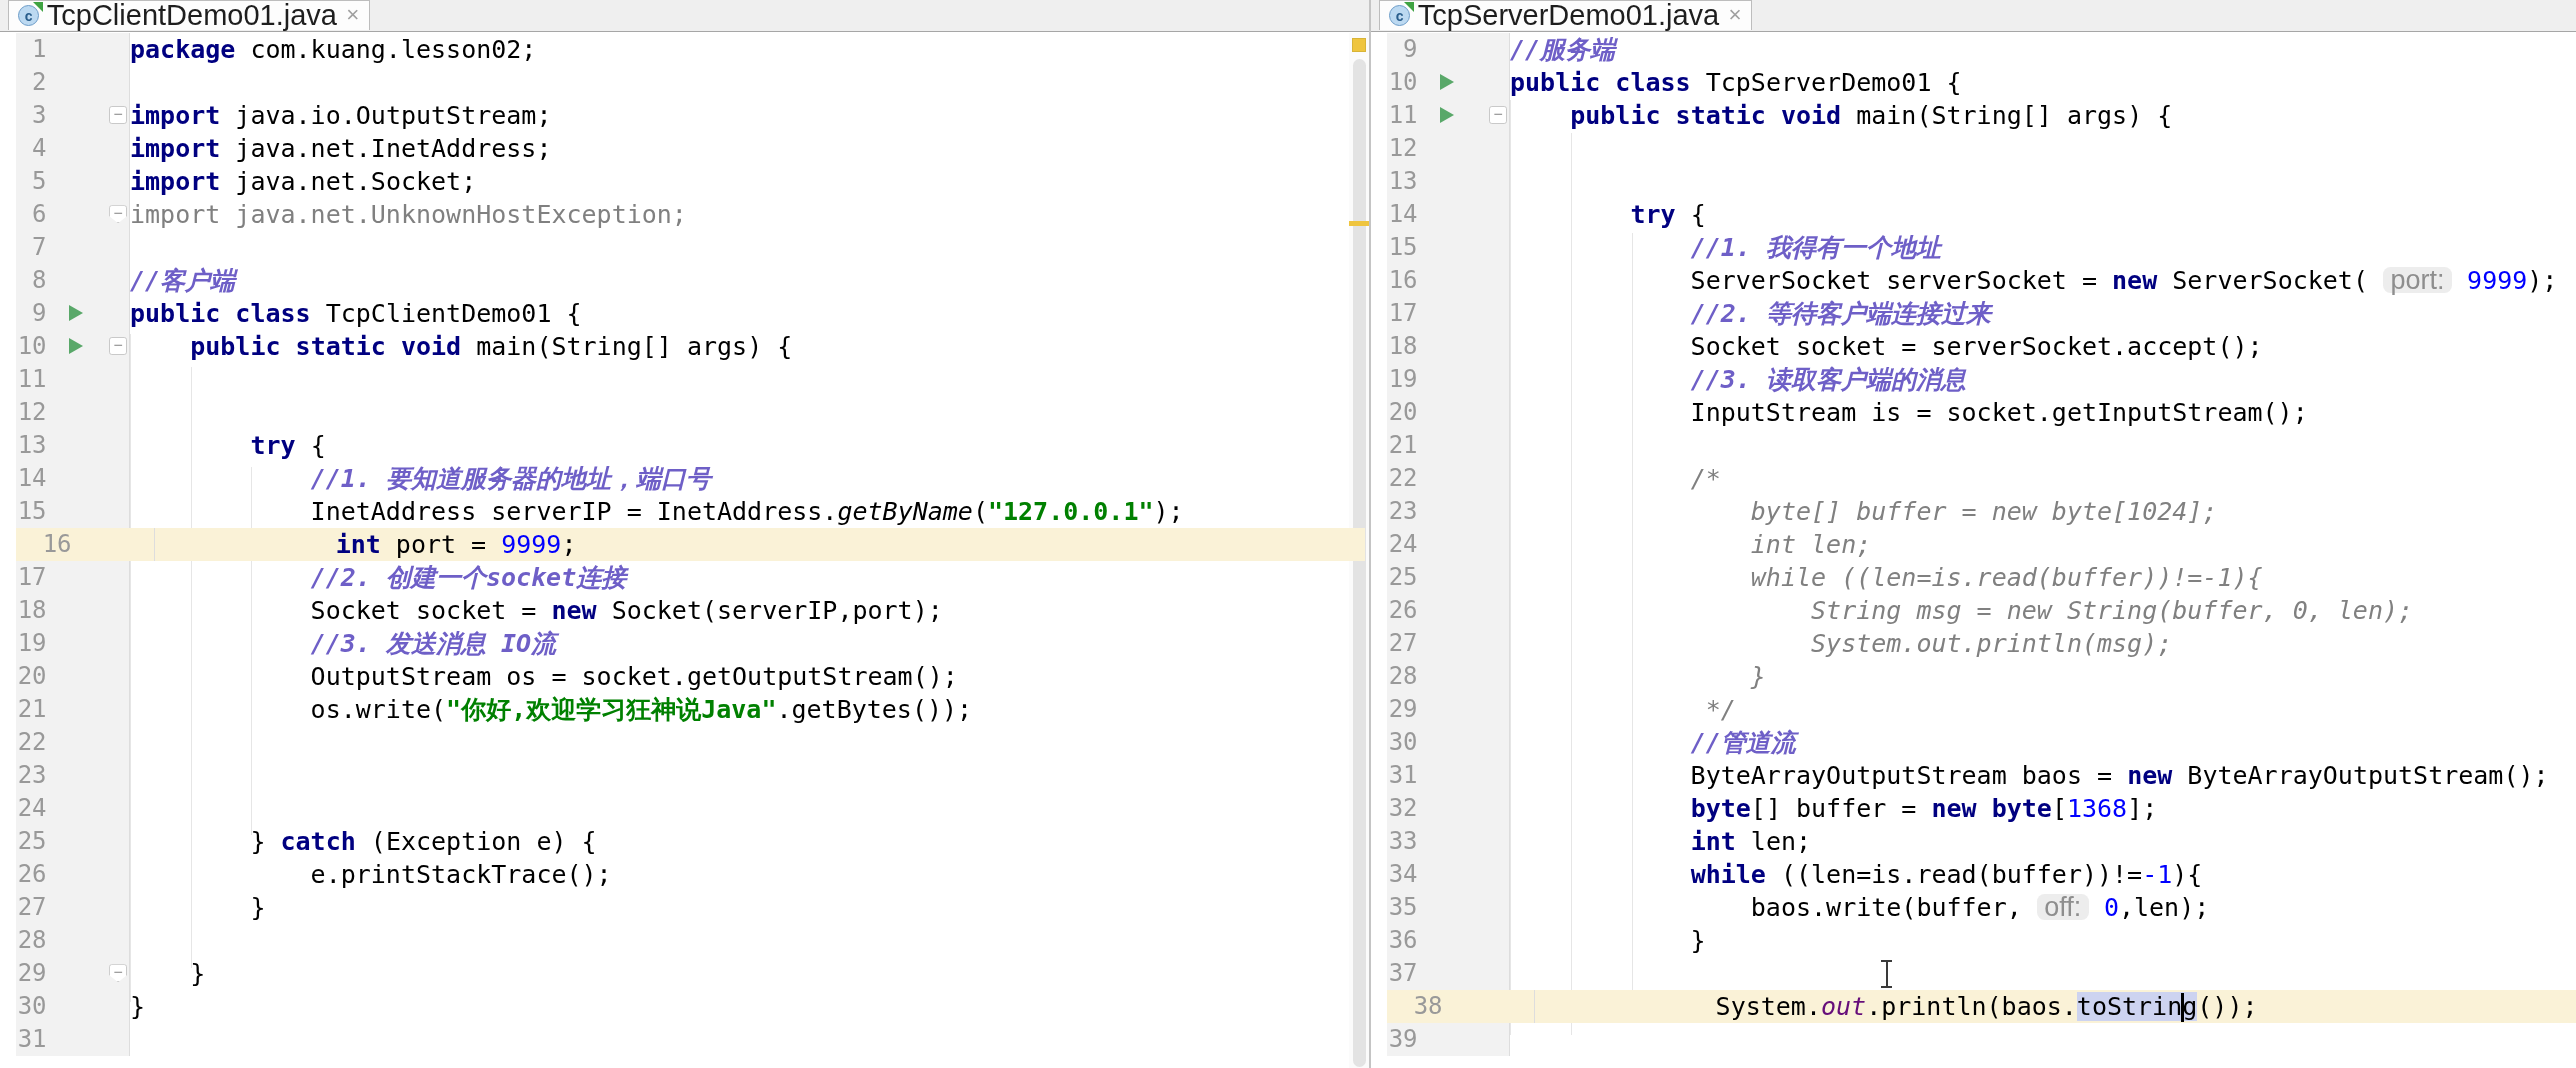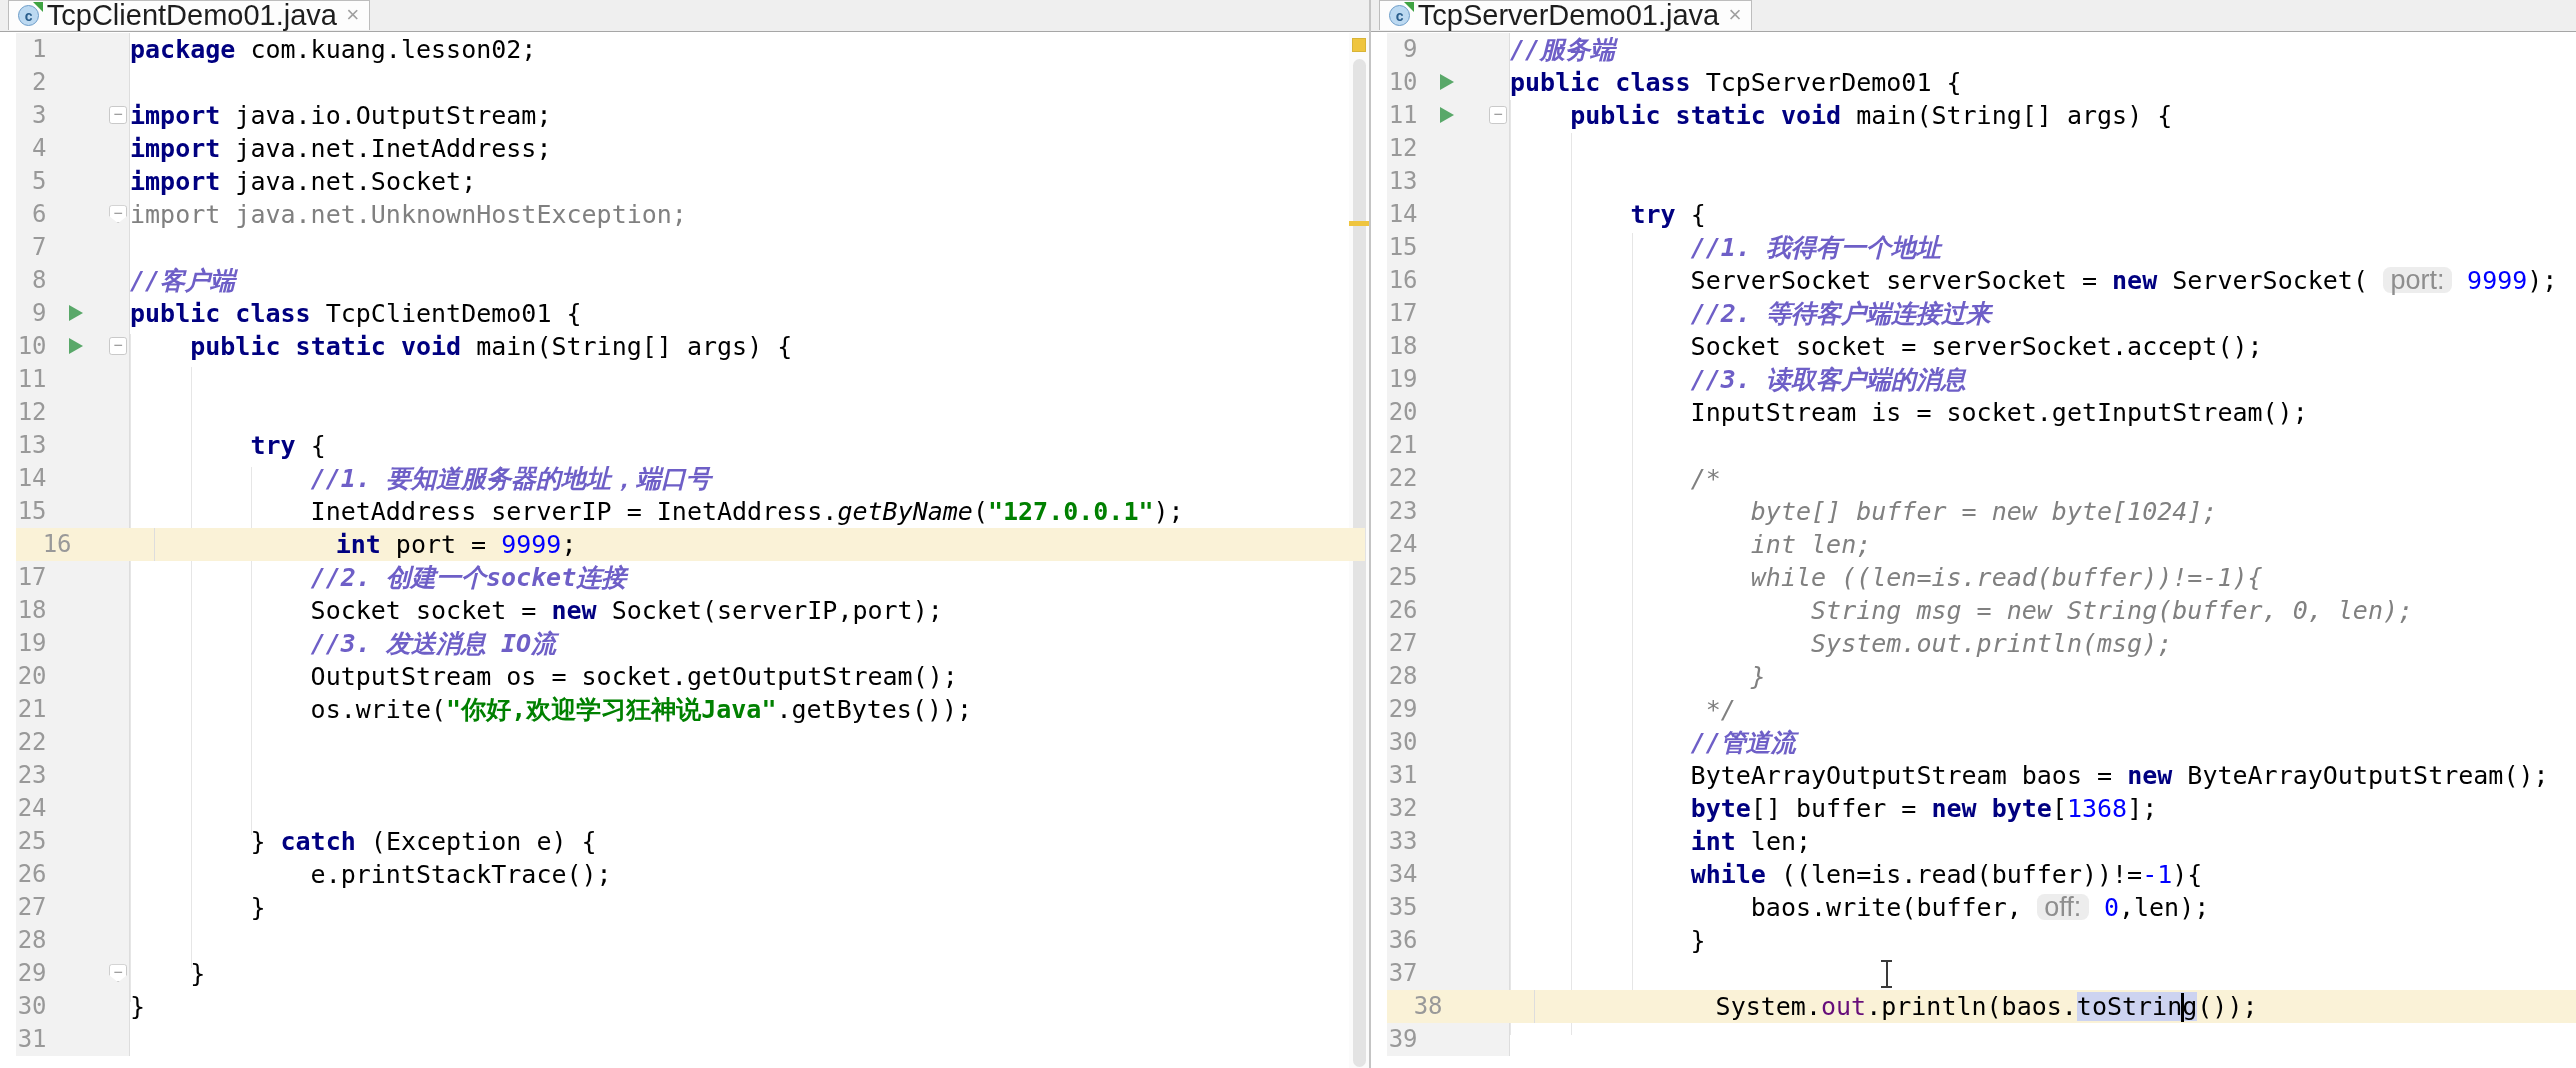--- a/index.html
+++ b/index.html
@@ -60,21 +60,21 @@
 
   
   .sg-t{color:var(--plain);}
   .sg-k{color:var(--keyword);font-weight:bold;}
   .sg-c{color:var(--comment);font-style:italic;font-weight:bold;}
   .sg-b{color:var(--block-comment);font-style:italic;}
   .sg-s{color:var(--string);font-weight:bold;}
   .sg-n{color:var(--number);}
   .sg-g{color:var(--unused);}
   .sg-i{color:var(--plain);font-style:italic;}
-  .sg-f{color:var(--field);}
+  .sg-f{color:var(--field);font-style:italic;}
   .sg-w{color:var(--plain);text-decoration-style:wavy;
         text-decoration-color:#ABABAB;text-decoration-thickness:0.9px;text-underline-offset:4.7px;}
   .sg-H{color:var(--plain);background:var(--id-highlight);}
   .sg-h{display:inline-block;font-family:"Liberation Sans",sans-serif;font-size:27px;
         color:var(--hint-fg);background:var(--hint-bg);border-radius:7.5px;
         padding:0 7.5px;line-height:26px;height:26px;vertical-align:baseline;}
   .sg-C{display:inline-block;width:0;position:relative;vertical-align:middle;}
   .sg-C::after{content:"";position:absolute;left:-0.9px;top:-15px;width:2.8px;height:29px;
         background:var(--caret);}
 

